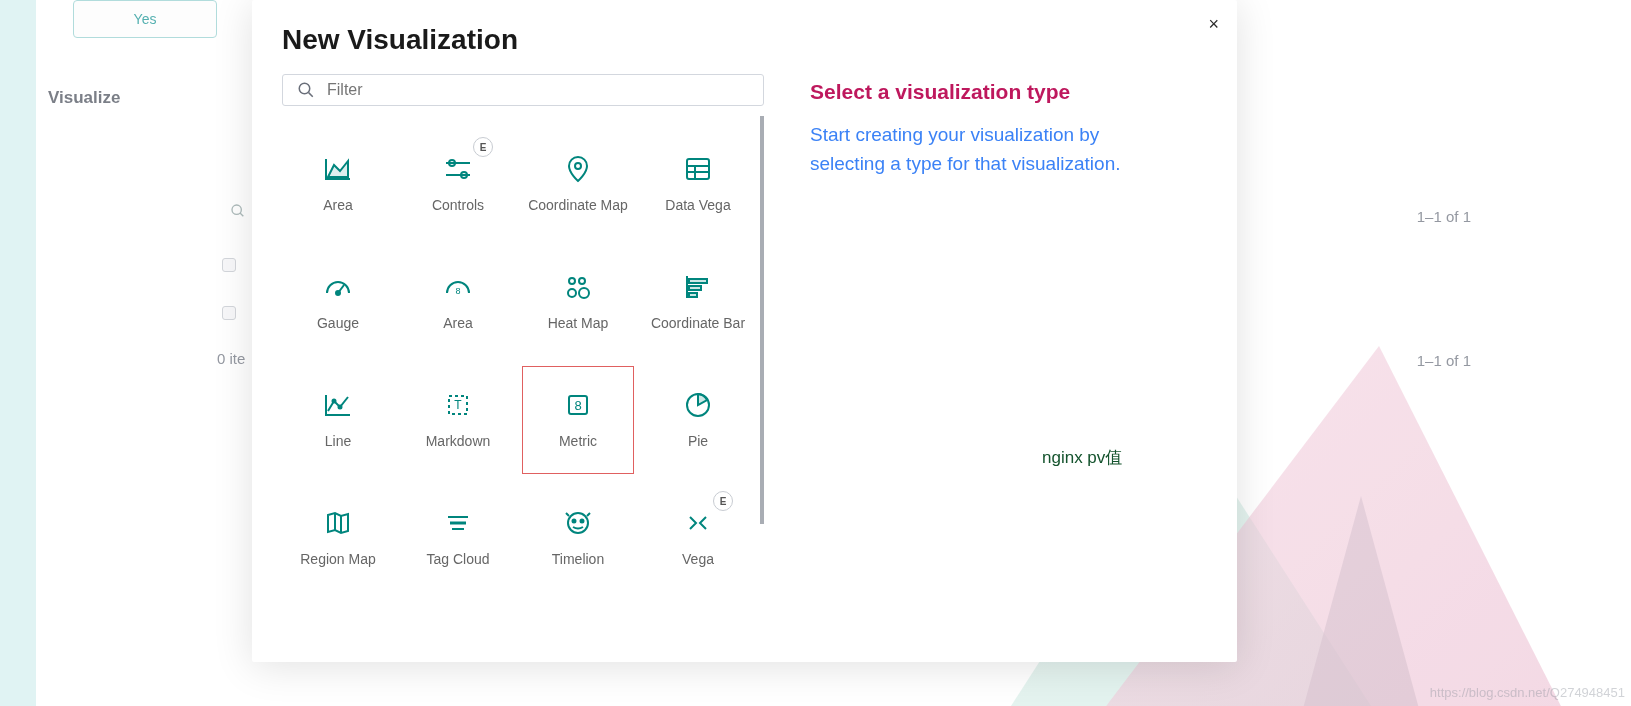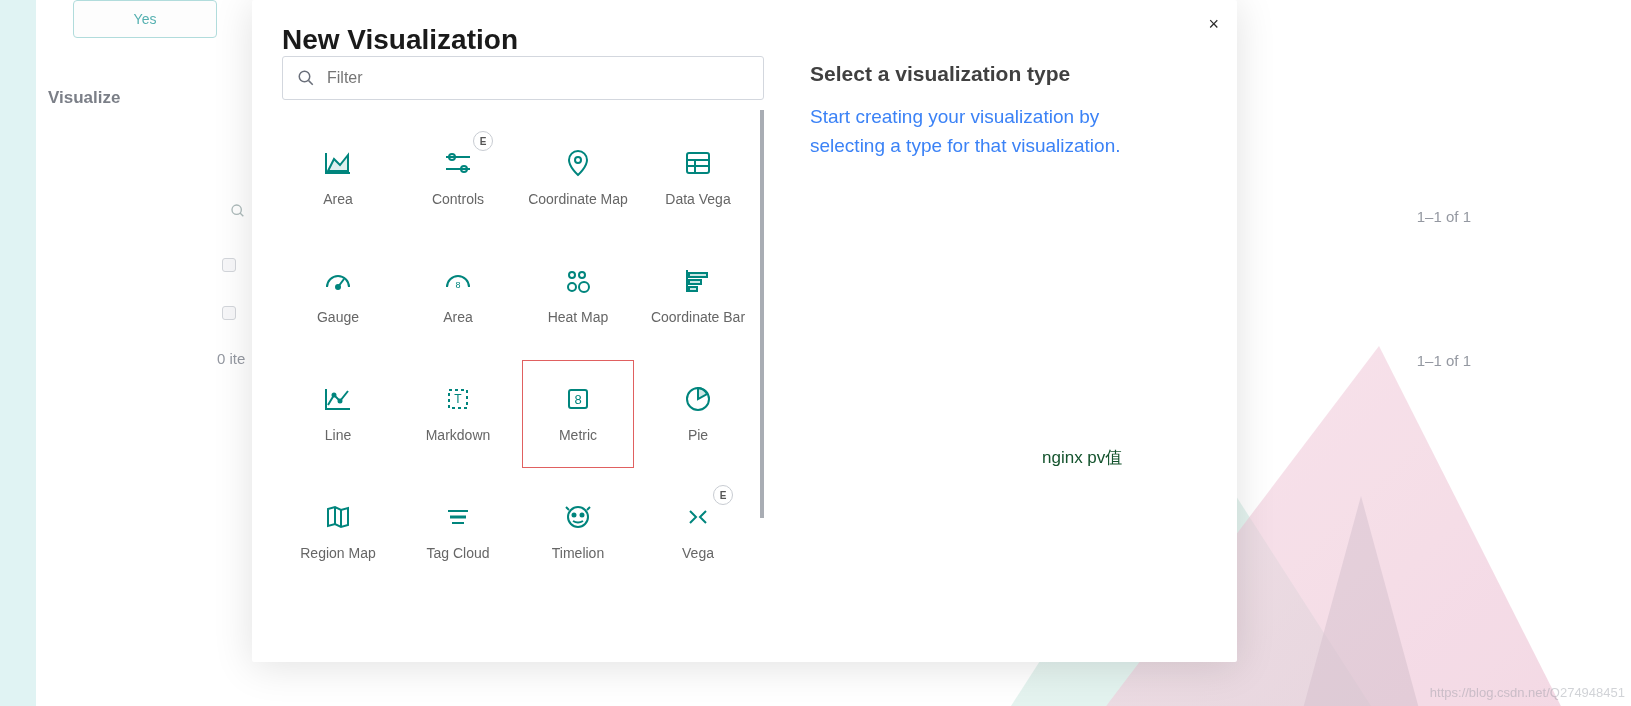--- a/index.html
+++ b/index.html
@@ -59,31 +59,32 @@
 
     .modal {
       position:absolute; left:252px; top:0; width:985px; height:662px;
       background:#fff;
       box-shadow: 0 4px 40px rgba(0,0,0,0.12);
       border-radius:2px;
       padding: 24px 30px 20px 30px;
     }
     .modal-title {
       font-size:28px; font-weight:700; color:#1a1a1a;
+      margin-bottom:18px;
     }
     .close-x {
       position:absolute; right:18px; top:14px;
       cursor:pointer; color:#2d2d2d; font-size:18px;
     }
     .modal-body { display:flex; gap:46px; height:560px; }
     .left-col { width:482px; display:flex; flex-direction:column; }
     .filter-box {
       display:flex; align-items:center; gap:12px;
       border:1px solid #d3d7de; border-radius:3px;
-      height:44px; padding:0 14px;
+      height:32px; padding:0 14px;
       margin-bottom:10px;
     }
     .filter-box input {
       border:none; outline:none; flex:1; font-size:16px; color:#555;
     }
     .search-svg { width:18px; height:18px; stroke:#6a6f7a; }
 
     .scroll-area {
       position:relative; flex:1; overflow:hidden;
       padding-right:10px;
@@ -108,21 +109,21 @@
       width:20px; height:20px; border:1px solid #c8ccd2; border-radius:50%;
       background:#fff; display:flex; align-items:center; justify-content:center;
       font-size:10px; font-weight:700; color:#555;
     }
     .scrollbar-fake {
       position:absolute; right:0; top:0; width:4px; height:408px;
       background:#a9adb4;
     }
 
     .right-col { flex:1; padding-top:6px; }
-    .right-head { font-size:21px; font-weight:700; color:#404040; margin-bottom:16px; }
+    .right-head { font-size:21px; font-weight:700; color:#be185d; margin-bottom:16px; }
     .right-desc { font-size:19px; color:#3b82f6; line-height:1.55; max-width:360px; }
 
     .annotation {
       position:absolute; left:790px; top:430px;
       color:#14532d; font-size:17px; font-weight:500;margin-top:16px;
     }
     .watermark {
       position:absolute; right:6px; bottom:6px;
       color:rgba(140,145,155,0.4); font-size:13px;
     }

